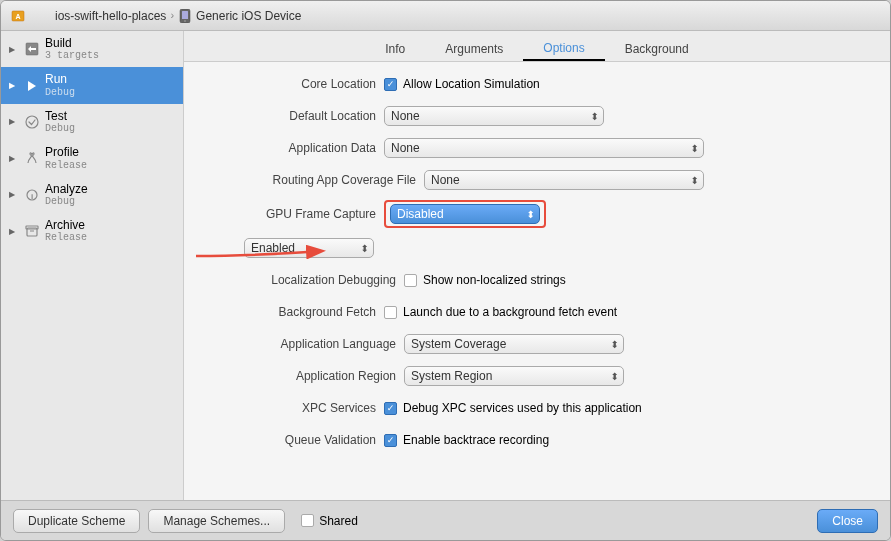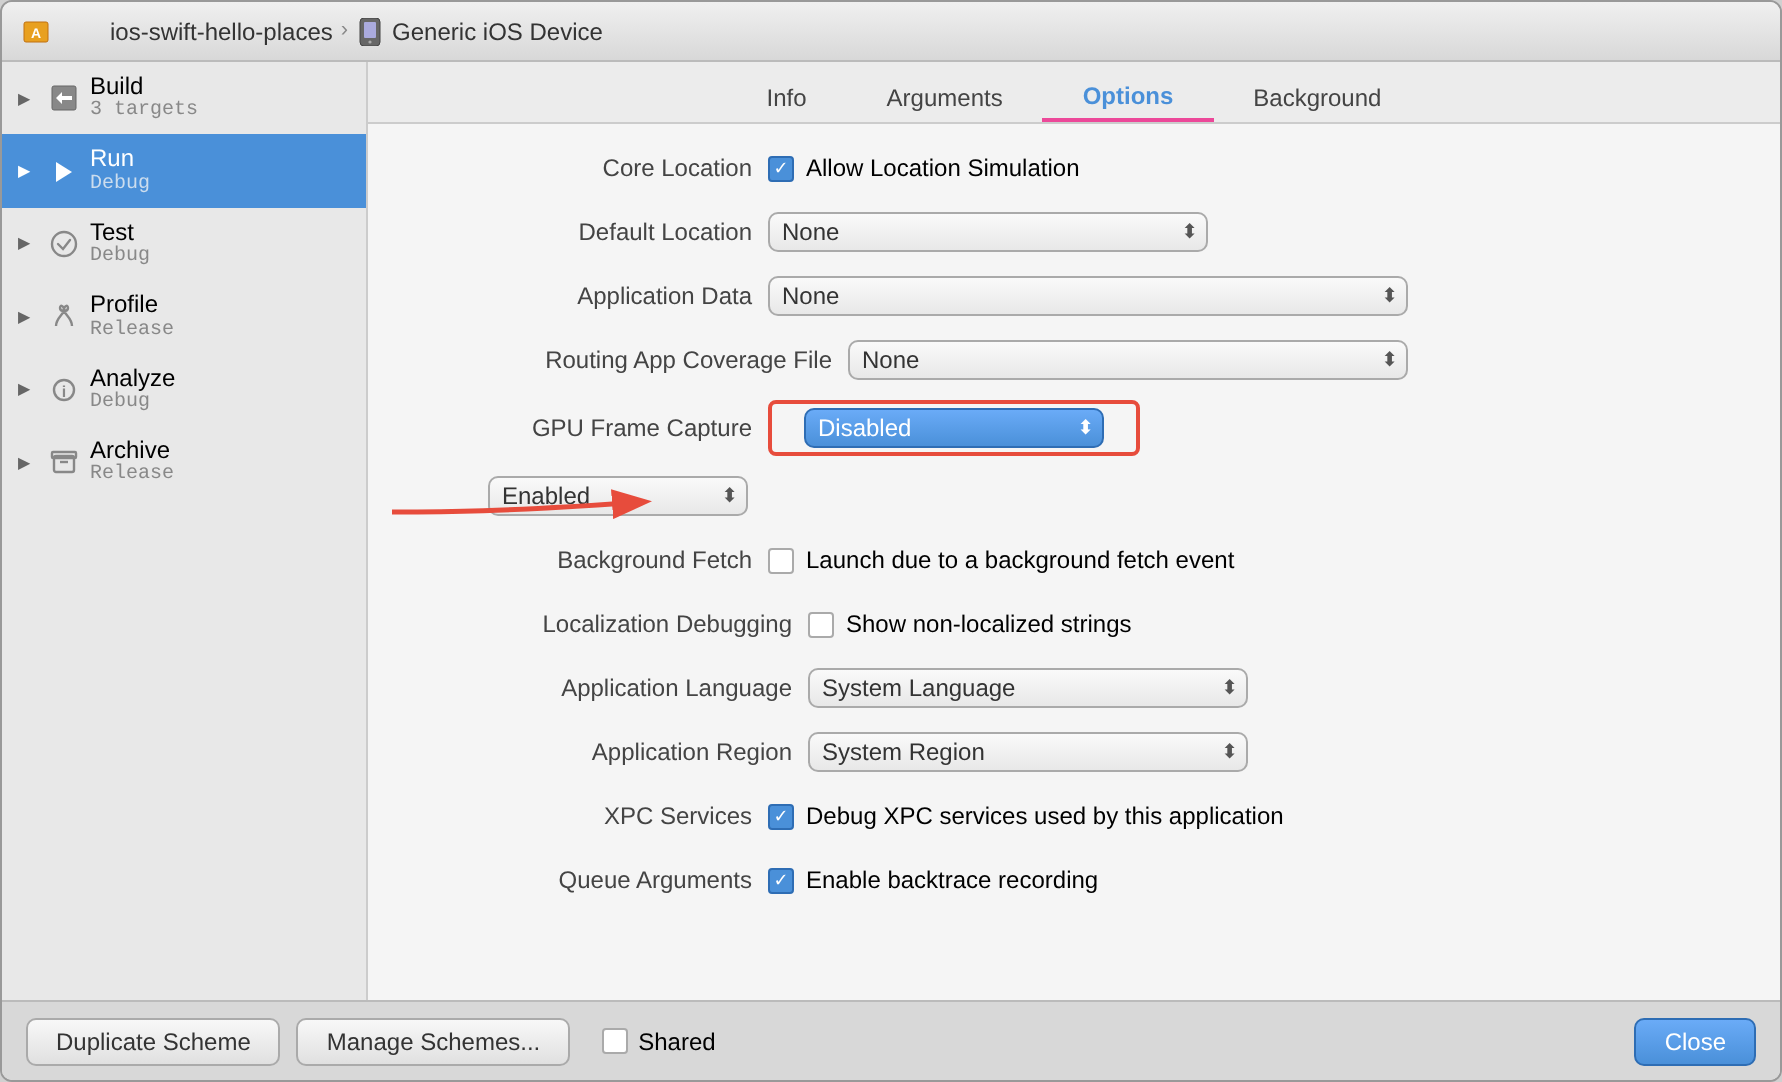--- a/index.html
+++ b/index.html
@@ -130,22 +130,22 @@
     .tab {
       padding: 4px 20px;
       font-size: 12px;
       color: #444;
       cursor: pointer;
       border: none;
       background: none;
     }
     .tab.active {
       color: #4a90d9;
-      border-bottom: 2px solid #ec4899;
-      font-weight: 700;
+      border-bottom: 2px solid #000000;
+      font-weight: 400;
     }
     
     .settings-area {
       flex: 1;
       overflow-y: auto;
       padding: 10px 20px;
     }
     .setting-row {
       display: flex;
       align-items: center;
@@ -201,21 +201,21 @@
       min-width: 120px;
       cursor: pointer;
     }
     .dropdown-blue .dropdown-arrow {
       color: white;
     }
     
     .gpu-highlight {
       border: 2px solid #e74c3c;
       border-radius: 4px;
-      padding: 2px 16px;
+      padding: 2px 4px;
       display: inline-flex;
       align-items: center;
     }
     .main-wrapper {
       position: relative;
       display: flex;
       flex: 1;
       overflow: hidden;
     }
     
@@ -462,40 +462,40 @@
         <div class="setting-row">
           <div class="setting-value" style="padding-left:40px;">
             <div class="dropdown" style="width:130px;">
               <span>Enabled</span>
               <span class="dropdown-arrow">⬍</span>
             </div>
           </div>
         </div>
 
         <div class="setting-row">
+          <span class="setting-label w200">Localization Debugging</span>
+          <div class="setting-value">
+            <div class="checkbox"></div>
+            <span>Show non-localized strings</span>
+          </div>
+        </div>
+
+        <div class="setting-row">
           <span class="setting-label w180">Background Fetch</span>
           <div class="setting-value">
             <div class="checkbox"></div>
             <span>Launch due to a background fetch event</span>
           </div>
         </div>
 
         <div class="setting-row">
-          <span class="setting-label w200">Localization Debugging</span>
-          <div class="setting-value">
-            <div class="checkbox"></div>
-            <span>Show non-localized strings</span>
-          </div>
-        </div>
-
-        <div class="setting-row">
           <span class="setting-label w200">Application Language</span>
           <div class="setting-value">
             <div class="dropdown" style="width:220px;">
-              <span>System Language</span>
+              <span>System Coverage</span>
               <span class="dropdown-arrow">⬍</span>
             </div>
           </div>
         </div>
 
         <div class="setting-row">
           <span class="setting-label w200">Application Region</span>
           <div class="setting-value">
             <div class="dropdown" style="width:220px;text-align:right;">
               <span>System Region</span>
@@ -506,21 +506,21 @@
 
         <div class="setting-row">
           <span class="setting-label w180">XPC Services</span>
           <div class="setting-value">
             <div class="checkbox checked"></div>
             <span>Debug XPC services used by this application</span>
           </div>
         </div>
 
         <div class="setting-row">
-          <span class="setting-label w180">Queue Arguments</span>
+          <span class="setting-label w180">Queue Validation</span>
           <div class="setting-value">
             <div class="checkbox checked"></div>
             <span>Enable backtrace recording</span>
           </div>
         </div>
 
       </div>
     </div>
 
     <svg class="arrow-svg" width="180" height="60" style="position:absolute;left:190px;top:195px;pointer-events:none;z-index:20;">

